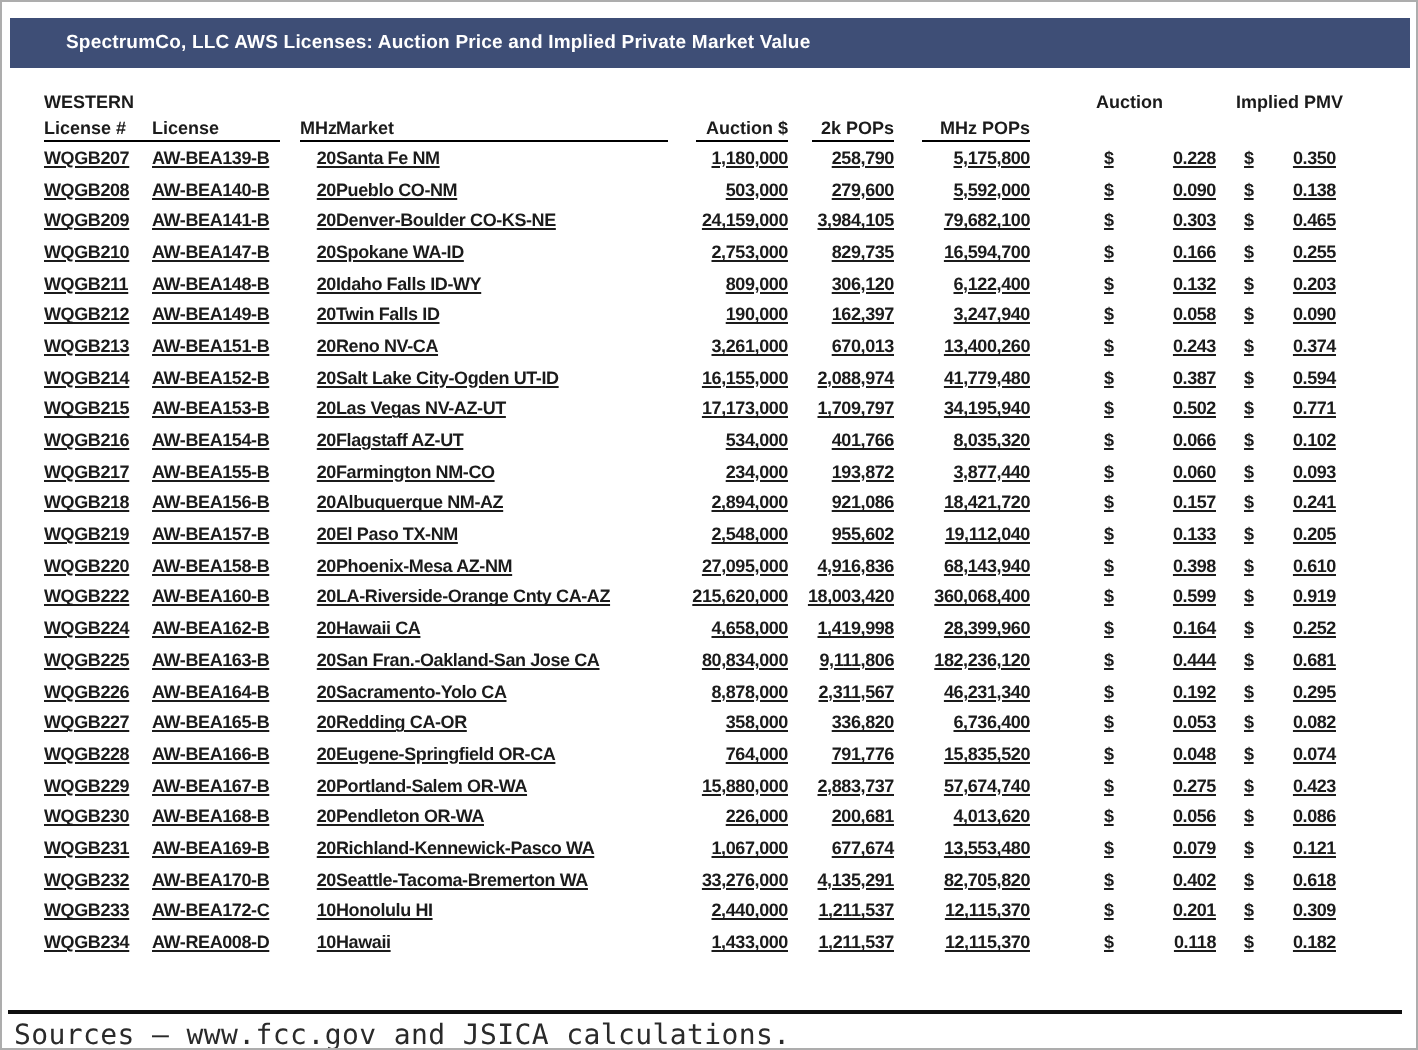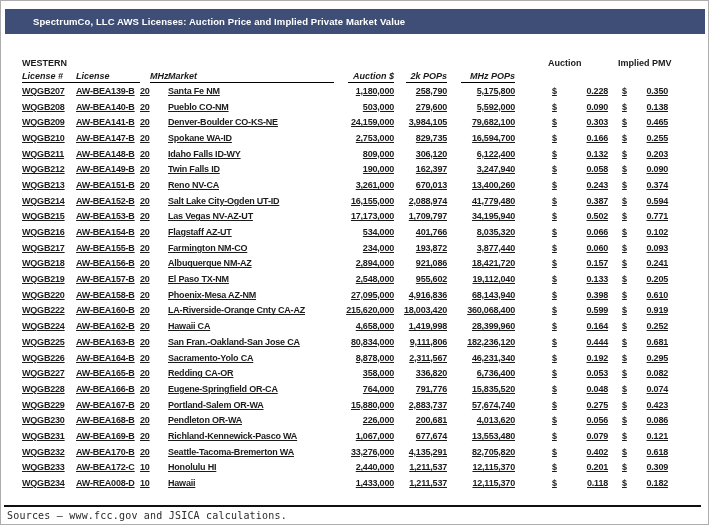--- a/index.html
+++ b/index.html
@@ -9,47 +9,47 @@
     border:1px solid #adadad; overflow:hidden;
     font-family:"Liberation Sans","DejaVu Sans",sans-serif;
     color:#1b1b1b;
   }
   .titlebar {
     position:absolute; top:8px; left:4px; right:3px; height:25px;
     background:#3E4E76; color:#ffffff;
     font-size:9.5px; font-weight:700; line-height:25px;
     padding-left:28px; letter-spacing:0.1px;
   }
-  .table-area { position:absolute; top:52px; left:0; right:0; padding-left:21px; }
+  .table-area { position:absolute; top:40px; left:0; right:0; padding-left:21px; }
   .grid-row {
     display:grid;
     grid-template-columns:54px 64px 28px 166px 60px 53px 68px 33px 18px 42px 10px 14px 36px 28px;
     align-items:end;
   }
   .hdr1 { height:15px; font-size:9px; font-weight:700; }
   .hdr2 { height:15px; font-size:9px; font-weight:700; }
   .data-row { height:15.7px; font-size:9px; font-weight:700; align-items:center; letter-spacing:-0.2px;text-decoration:underline; }
   .cell { white-space:nowrap; overflow:visible; }
   .left { text-align:left; }
   .right { text-align:right; }
-  .center { text-align:left; }
+  .center { text-align:right; }
   .dollar { text-align:left; padding-left:4px; }
   .span-region { grid-column:1 / 5; }
   .span-auction { grid-column:9 / 11; }
   .span-pmv { grid-column:12 / 14; text-align:left; }
   .span-unit { grid-column:9 / 15; text-align:center; border-bottom:1.5px solid #000; padding-bottom:1px; }
-  .u { border-bottom:1.5px solid #000; padding-bottom:1px;font-style:italic; }
+  .u { border-bottom:1.5px solid #000; padding-bottom:1px; }
   .gap-l10 { margin-left:10px; }
   .gap-l12 { margin-left:12px; }
   .gap-l14 { margin-left:14px; }
   .bottom-rule { position:absolute; top:504px; left:3px; width:697px; height:2px; background:#101010; }
   .footer-note {
     position:absolute; top:509px; left:6px;
     font-family:"DejaVu Sans Mono","Liberation Mono",monospace;
-    font-size:10px; font-weight:400; color:#2a2a2a; letter-spacing:0.2px;
+    font-size:14px; font-weight:400; color:#2a2a2a; letter-spacing:0.2px;
   }
 </style>
 </head>
 <body>
 
 <div class="page">
 
   <div class="titlebar">
     <span>SpectrumCo, LLC AWS Licenses: Auction Price and Implied Private Market Value</span>
   </div>

